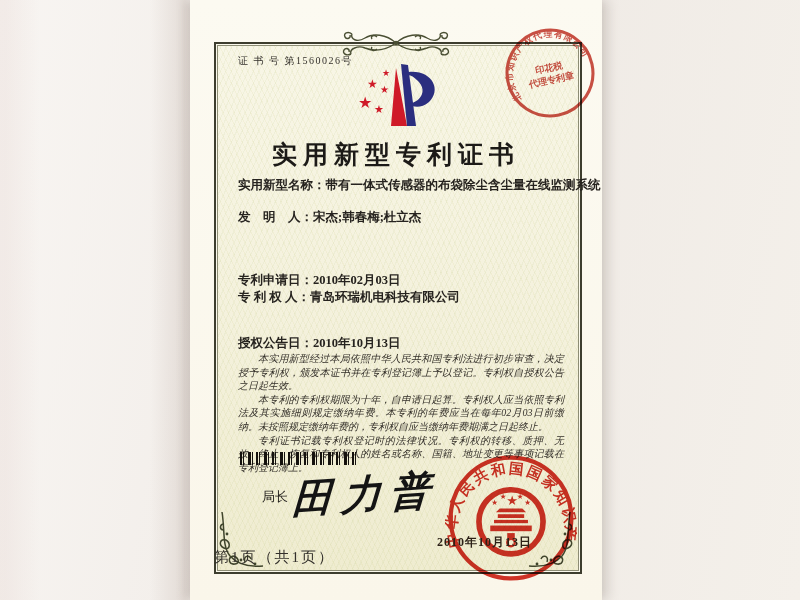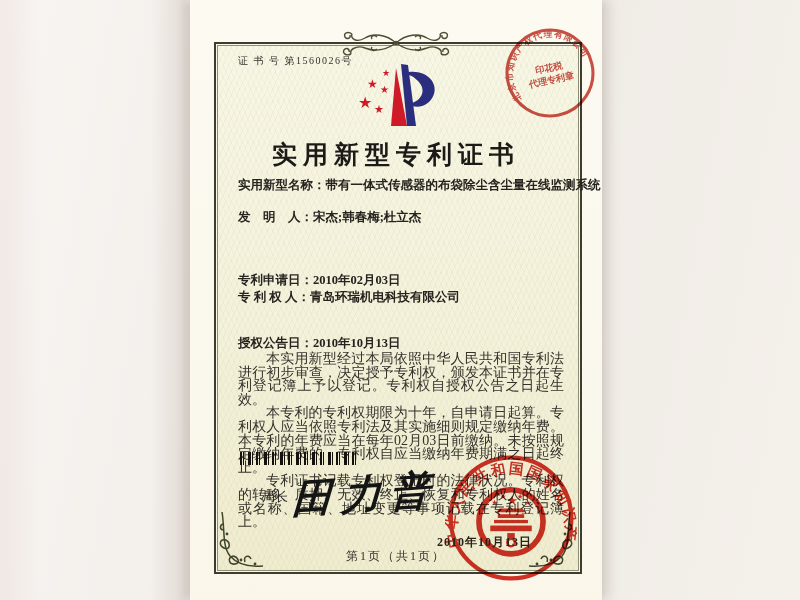--- a/index.html
+++ b/index.html
@@ -20,36 +20,36 @@
       repeating-linear-gradient(65deg, rgba(205,200,125,.12) 0 1px, rgba(0,0,0,0) 1px 5px),
       linear-gradient(180deg,#f8f6e6 0%,#f4f1dc 55%,#efecd0 100%);}
   .abs{position:absolute;}
   .cert-no{left:48px;top:54px;font-size:10px;letter-spacing:1.5px;color:#33302b;}
   .logo-box{left:160px;top:60px;width:92px;height:84px;}
   .title{left:24px;top:138px;width:364px;text-align:center;font-size:25px;
     font-weight:700;letter-spacing:6px;color:#1c1a17;}
   .field{left:48px;width:330px;font-size:12.5px;font-weight:700;color:#26231f;white-space:nowrap;}
   .f0{top:177px}.f1{top:209px}.f2{top:241px}.f3{top:272px}.f4{top:289px}.f5{top:335px}
   .field .val{font-weight:700;}
-  .paras{left:48px;top:352px;width:326px;font-size:14px;line-height:13.6px;
-    color:#34302a;text-align:justify;}
+  .paras{left:48px;top:352px;width:326px;font-size:10px;line-height:13.6px;
+    color:#34302a;text-align:justify;font-style:italic;}
   .paras p{margin:0;text-indent:2em;}
   .barcode{left:50px;top:452px;width:120px;height:13px;
     background:repeating-linear-gradient(90deg,#15120e 0 2px,rgba(0,0,0,0) 2px 3px,
       #15120e 3px 4px,rgba(0,0,0,0) 4px 8px,#15120e 8px 11px,rgba(0,0,0,0) 11px 12px,
       #15120e 12px 13px,rgba(0,0,0,0) 13px 16px);}
   .director{left:72px;top:488px;font-size:13px;font-weight:400;color:#26231f;}
   .signature{left:102px;top:466px;width:180px;font-size:40px;font-weight:700;
     font-style:italic;letter-spacing:9px;color:#141414;
     transform:rotate(-4deg) skewX(-7deg);}
   .seal-box{left:255px;top:452px;width:132px;height:132px;
     mix-blend-mode:multiply;opacity:.95;}
   .seal-date{left:247px;top:534px;width:160px;font-size:12px;font-weight:700;
     letter-spacing:1px;color:#2c2117;z-index:5;}
-  .footer{left:24px;top:548px;width:364px;text-align:center;font-size:12px;
+  .footer{left:24px;top:548px;width:364px;text-align:left;font-size:15px;
     letter-spacing:2px;color:#33302b;}
   .stamp-box{left:313px;top:26px;width:94px;height:94px;
     mix-blend-mode:multiply;opacity:.85;transform:rotate(-12deg);}
   .orn-top{left:141px;top:30px;width:130px;height:26px;}
   .orn-bl{left:27px;top:512px;width:46px;height:56px;}
   .orn-br{left:339px;top:512px;width:46px;height:56px;}
 </style>
 </head>
 <body>
 

